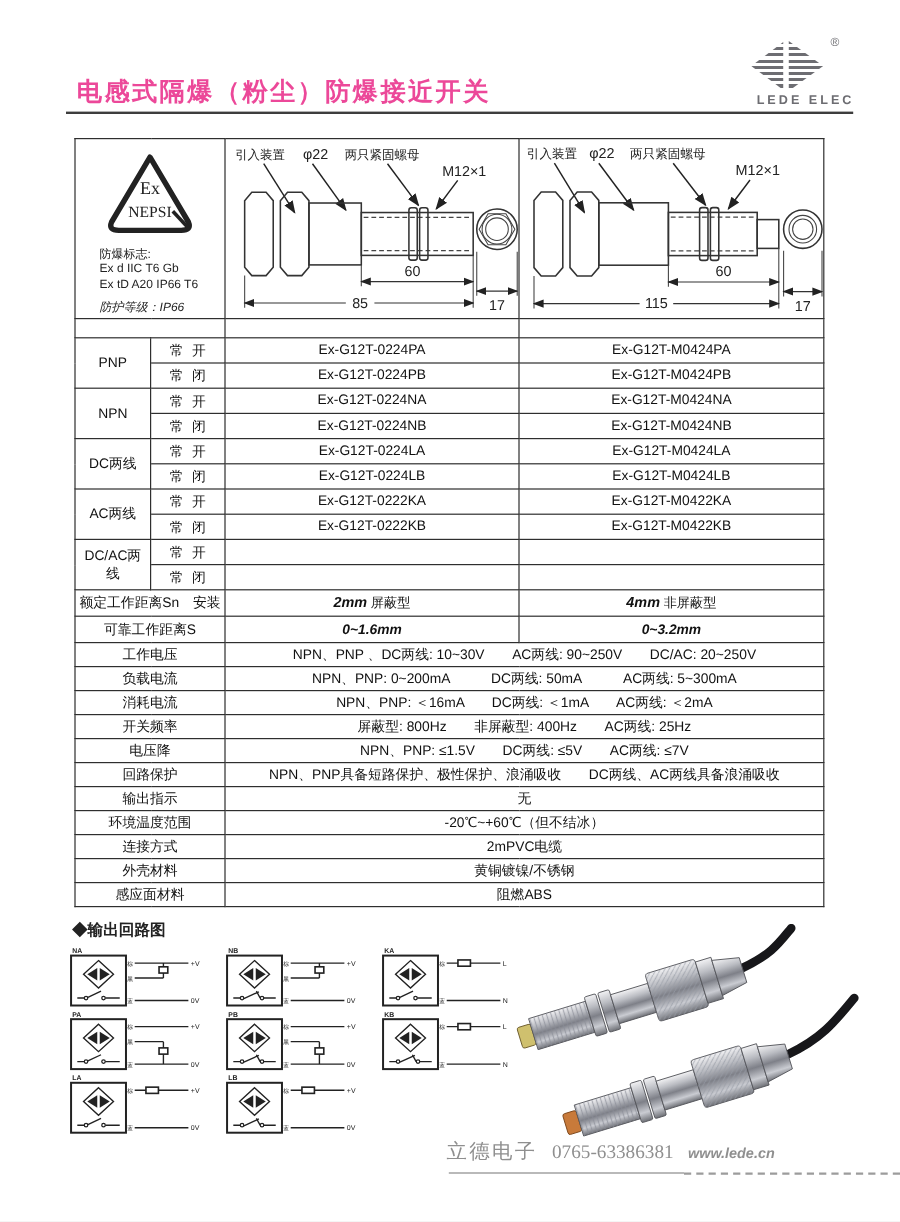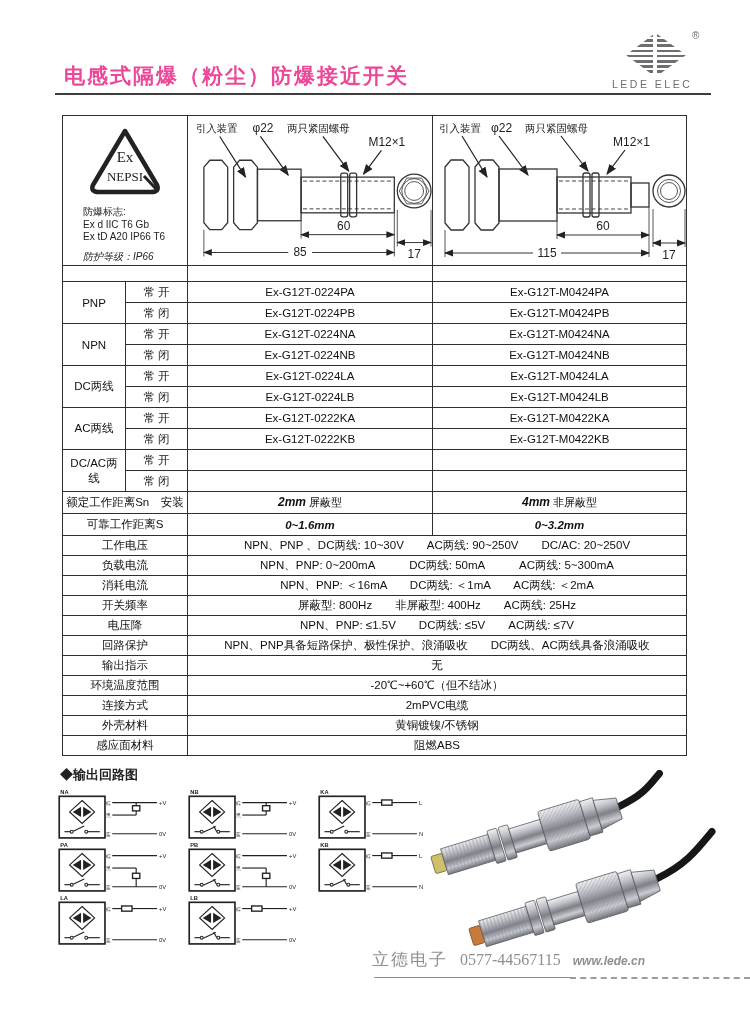--- a/index.html
+++ b/index.html
@@ -8,35 +8,35 @@
 
   
   .hdr-title { position:absolute; left:64px; top:62px; font-family:"Liberation Serif", serif; font-size:21px; font-weight:bold; letter-spacing:2px; color:#ec4899; }
   .hdr-rule { position:absolute; left:55px; top:93px; width:656px; height:2px; background:#3d3d3d; }
   .logo { position:absolute; left:612px; top:34px; width:100px; height:56px; }
   .logo-diamond { position:absolute; left:14px; top:0; width:62px; height:42px; }
   .logo-half { position:absolute; top:0; height:42px; background:repeating-linear-gradient(to bottom,#6d6d72 0 2.6px,#ffffff 2.6px 5.2px); }
   .logo-left  { left:0; width:27px; clip-path:polygon(0 50%, 100% 2%, 100% 98%); }
   .logo-right { left:31px; width:29px; clip-path:polygon(0 0, 100% 50%, 0 100%); }
   .logo-reg { position:absolute; left:80px; top:-4px; font-size:10px; color:#6d6d72; }
-  .logo-text { position:absolute; left:0; top:44px; width:100px; text-align:left; font-size:10.5px; font-weight:normal; letter-spacing:2.5px; color:#6d6d72; }
+  .logo-text { position:absolute; left:0; top:44px; width:100px; text-align:right; font-size:10.5px; font-weight:bold; letter-spacing:2.5px; color:#6d6d72; }
 
   
   table.spec { position:absolute; left:62px; top:115px; width:624px; border-collapse:collapse; table-layout:fixed; }
   table.spec td { border:1.4px solid #2e2e2e; padding:0 2px; text-align:center; vertical-align:middle; font-size:11.5px; color:#111; overflow:hidden; }
   td.cell-cert { vertical-align:top; padding:0; }
   td.cell-draw { vertical-align:top; padding:0; }
   tr.r-draw  { height:150px; }
   tr.r-empty { height:16px; }
   tr.r-model { height:21px; }
   tr.r-dist  { height:22px; }
   tr.r-spec  { height:20px; }
   .model-no { font-weight:normal; font-size:12px; }
   .grp { font-size:11px; }
-  .state { font-size:11.5px; }
+  .state { font-size:11.5px;font-family:Liberation Mono, monospace; }
   td.lbl { text-align:left; padding-left:6px; font-size:11.5px; }
   .val-bold { font-weight:bold; font-size:12px;font-style:italic; }
   .val { font-size:11px; }
 
   
   .cert-wrap { padding-top:8px; text-align:center; }
   .cert-text { text-align:left; margin:6px 0 0 18px; font-size:10px; line-height:12.5px; color:#222; }
   .cert-ip { margin-top:7px;font-style:italic; }
 
   
@@ -547,19 +547,19 @@
       <rect x="92" y="6" width="36" height="28" fill="url(#met)" stroke="#55565c" stroke-width="0.8"></rect>
       <rect x="128" y="-3" width="48" height="46" rx="3" fill="url(#met)" stroke="#55565c" stroke-width="0.8"></rect>
       <rect x="128" y="-3" width="48" height="46" fill="url(#pknl)"></rect>
       <rect x="176" y="0" width="15" height="40" fill="url(#met)" stroke="#55565c" stroke-width="0.8"></rect>
       <polygon points="191,3 216,8 216,32 191,37" fill="url(#met)" stroke="#55565c" stroke-width="0.8"></polygon>
     </g>
   </svg>
 
   <div class="footer">
     <div class="footer-inner">
-      <span class="f-company">立德电子</span><span class="f-phone">0577-44567115</span><span class="f-site">www.lede.cn</span>
+      <span class="f-company">立德电子</span><span class="f-phone">0765-63386381</span><span class="f-site">www.lede.cn</span>
     </div>
     <div class="f-line-solid"></div>
     <div class="f-line-dash"></div>
   </div>
 
 </div>
 
 </body></html>

